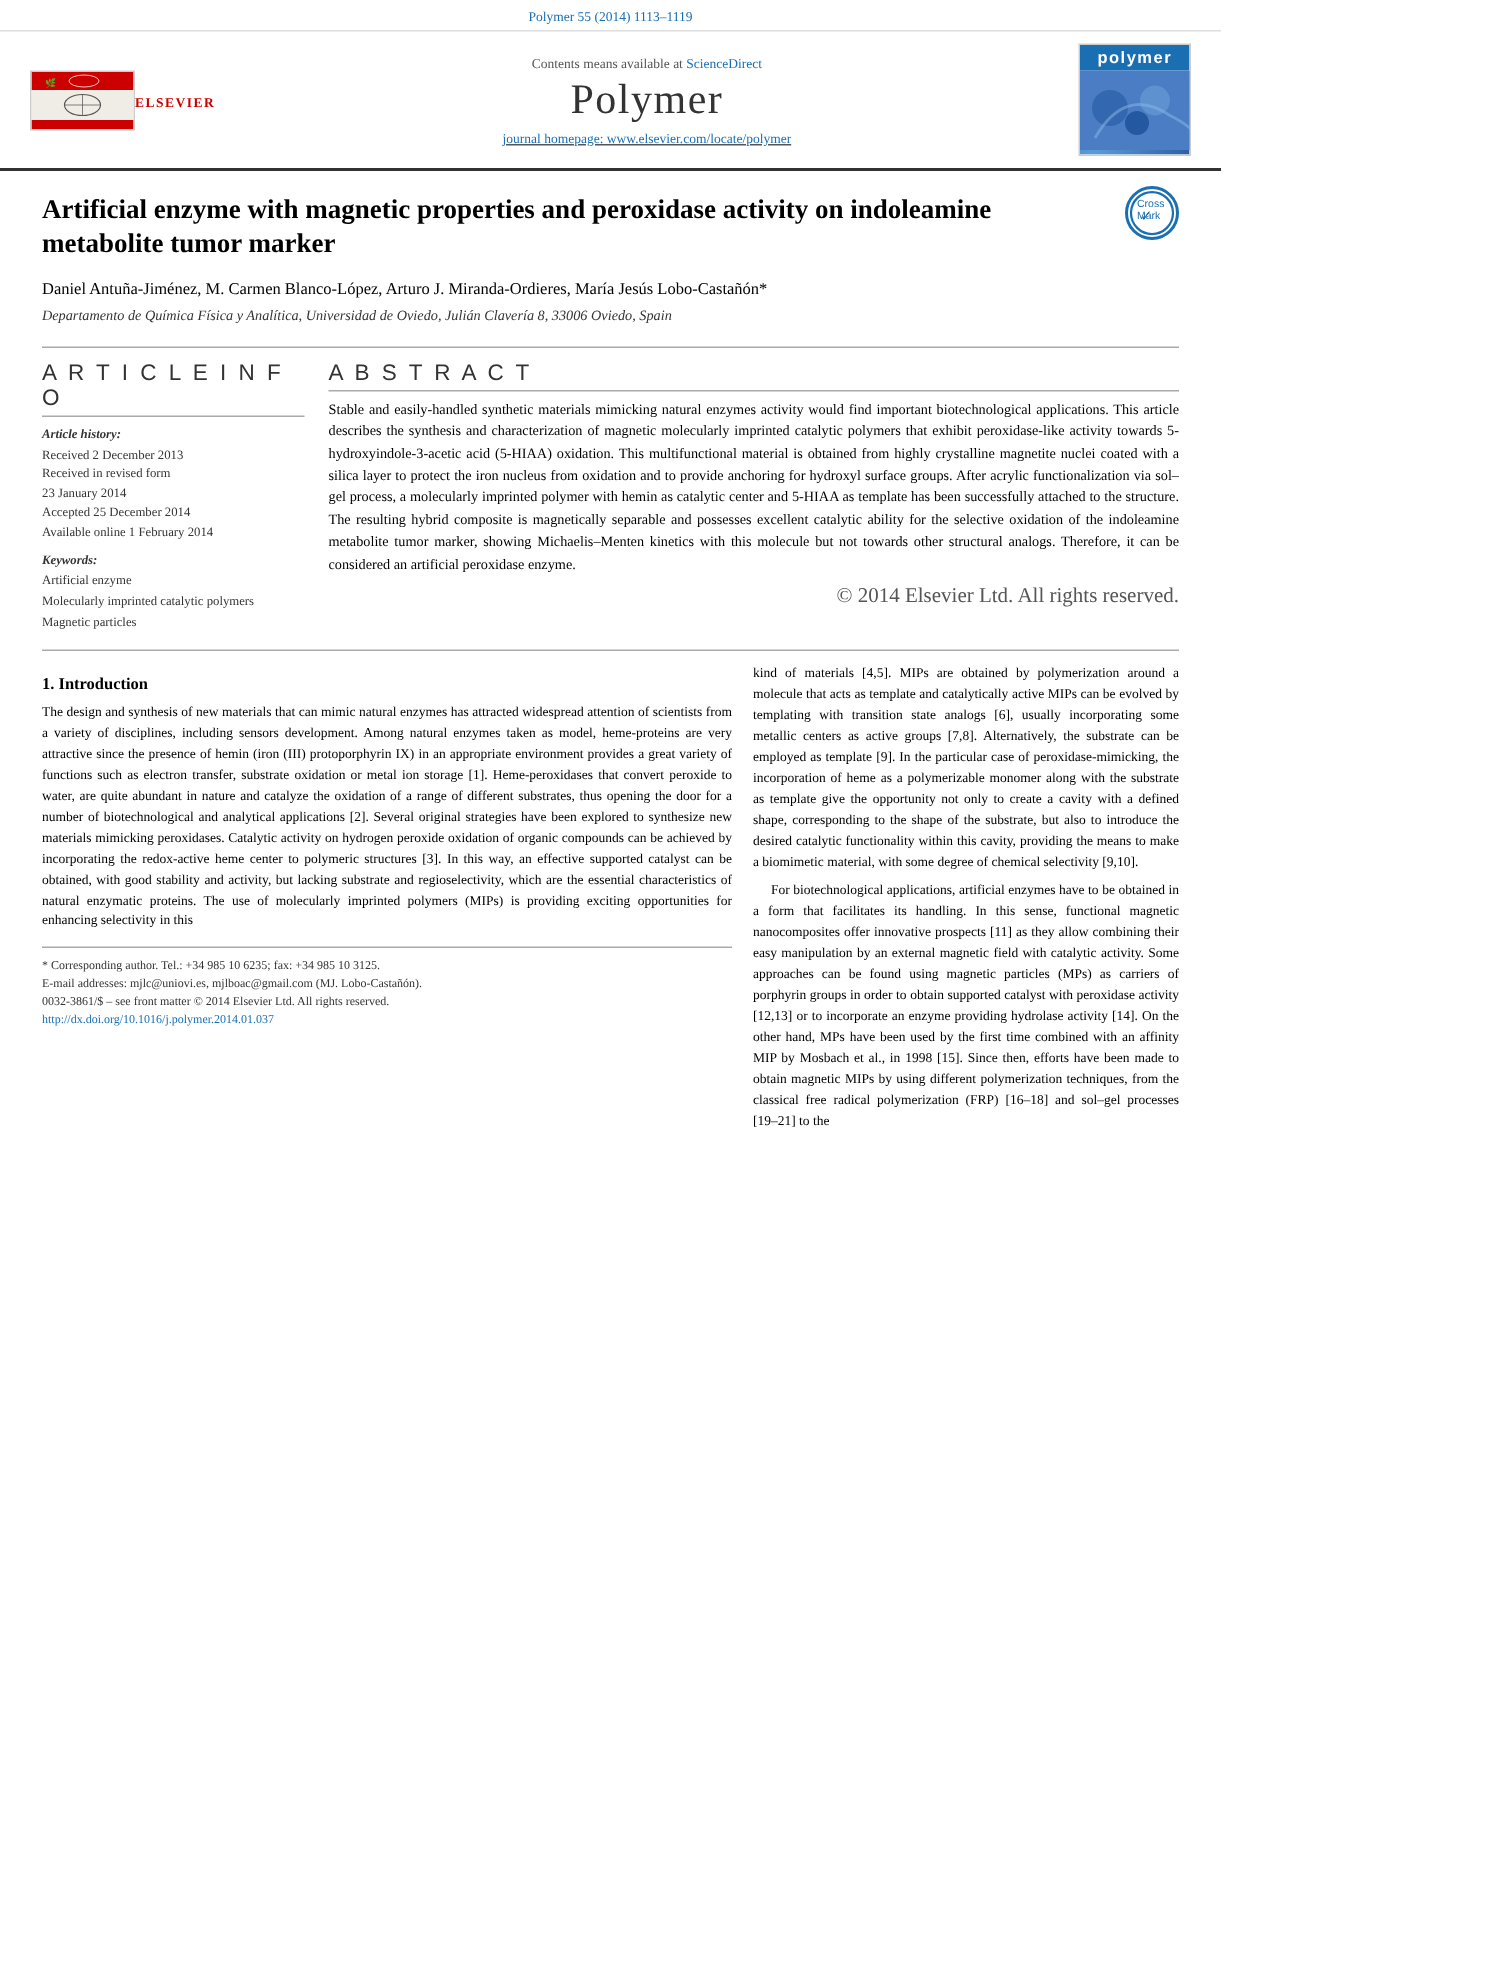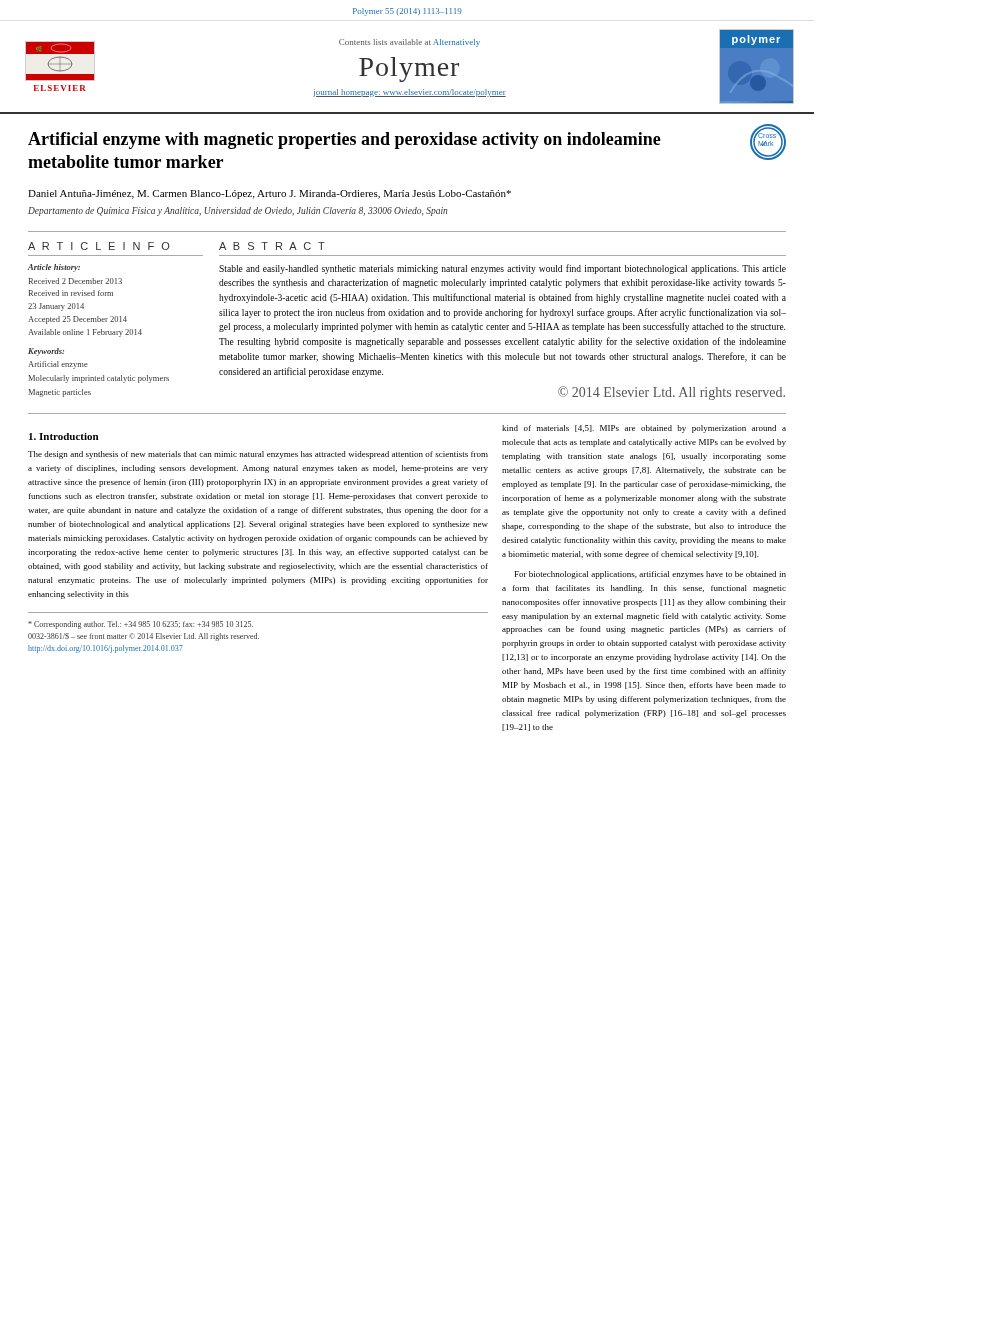--- a/index.html
+++ b/index.html
@@ -32,21 +32,21 @@
     .journal-header {
       display: flex;
       align-items: center;
       padding: 8px 20px;
       border-bottom: 2px solid #333;
       gap: 10px;
     }
 
     .elsevier-logo {
       display: flex;
-      flex-direction: column;
+      flex-direction: row;
       align-items: center;
       min-width: 80px;
     }
 
     .elsevier-logo .logo-img {
       width: 70px;
       height: 40px;
       border: 1px solid #ccc;
       display: flex;
       flex-direction: column;
@@ -208,21 +208,21 @@
     .left-col {
       width: 175px;
       min-width: 175px;
     }
 
     .right-col {
       flex: 1;
     }
 
     .section-label {
-      font-size: 11px;
+      font-size: 15px;
       letter-spacing: 2px;
       text-transform: uppercase;
       color: #333;
       font-family: Arial, sans-serif;
       margin-bottom: 6px;
       border-bottom: 1px solid #aaa;
       padding-bottom: 3px;
     }
 
     .article-history-label {
@@ -355,22 +355,22 @@
             <line x1="15" y1="10" x2="39" y2="10" stroke="#555" stroke-width="0.5"></line>
           </svg>
         </div>
         <div class="logo-bottom" style="background:#c00; height:8px;"></div>
       </div>
       <div class="elsevier-text">ELSEVIER</div>
     </div>
 
     <div class="journal-center">
       <div class="sciencedirect-line">
-        <span>Contents lists available at</span>
-        <span class="sciencedirect-link">Alternatively</span>
+        <span>Contents means available at</span>
+        <span class="sciencedirect-link">ScienceDirect</span>
       </div>
       <div class="journal-title-header">Polymer</div>
       <div class="journal-homepage">
         <span>journal homepage: www.elsevier.com/locate/polymer</span>
       </div>
     </div>
 
     <div class="polymer-logo-right">
       <div class="polymer-logo-top">polymer</div>
       <div class="polymer-logo-img">
@@ -445,20 +445,24 @@
         </div>
         <div class="body-text">
           <p>The design and synthesis of new materials that can mimic natural enzymes has attracted widespread attention of scientists from a variety of disciplines, including sensors development. Among natural enzymes taken as model, heme-proteins are very attractive since the presence of hemin (iron (III) protoporphyrin IX) in an appropriate environment provides a great variety of functions such as electron transfer, substrate oxidation or metal ion storage [1]. Heme-peroxidases that convert peroxide to water, are quite abundant in nature and catalyze the oxidation of a range of different substrates, thus opening the door for a number of biotechnological and analytical applications [2]. Several original strategies have been explored to synthesize new materials mimicking peroxidases. Catalytic activity on hydrogen peroxide oxidation of organic compounds can be achieved by incorporating the redox-active heme center to polymeric structures [3]. In this way, an effective supported catalyst can be obtained, with good stability and activity, but lacking substrate and regioselectivity, which are the essential characteristics of natural enzymatic proteins. The use of molecularly imprinted polymers (MIPs) is providing exciting opportunities for enhancing selectivity in this</p>
         </div>
 
         <div class="footnotes">
           <div class="footnote-item">
             <span>* Corresponding author. Tel.: +34 985 10 6235; fax: +34 985 10 3125.</span>
           </div>
           <div class="footnote-item">
+            <span>E-mail addresses:</span>
+            <span>mjlc@uniovi.es, mjlboac@gmail.com (MJ. Lobo-Castañón).</span>
+          </div>
+          <div class="footnote-item">
             <span>0032-3861/$ – see front matter © 2014 Elsevier Ltd. All rights reserved.</span>
           </div>
           <div class="footnote-item">
             <a class="footnote-link">http://dx.doi.org/10.1016/j.polymer.2014.01.037</a>
           </div>
         </div>
       </div>
 
       <div class="body-right">
         <div class="body-text">

